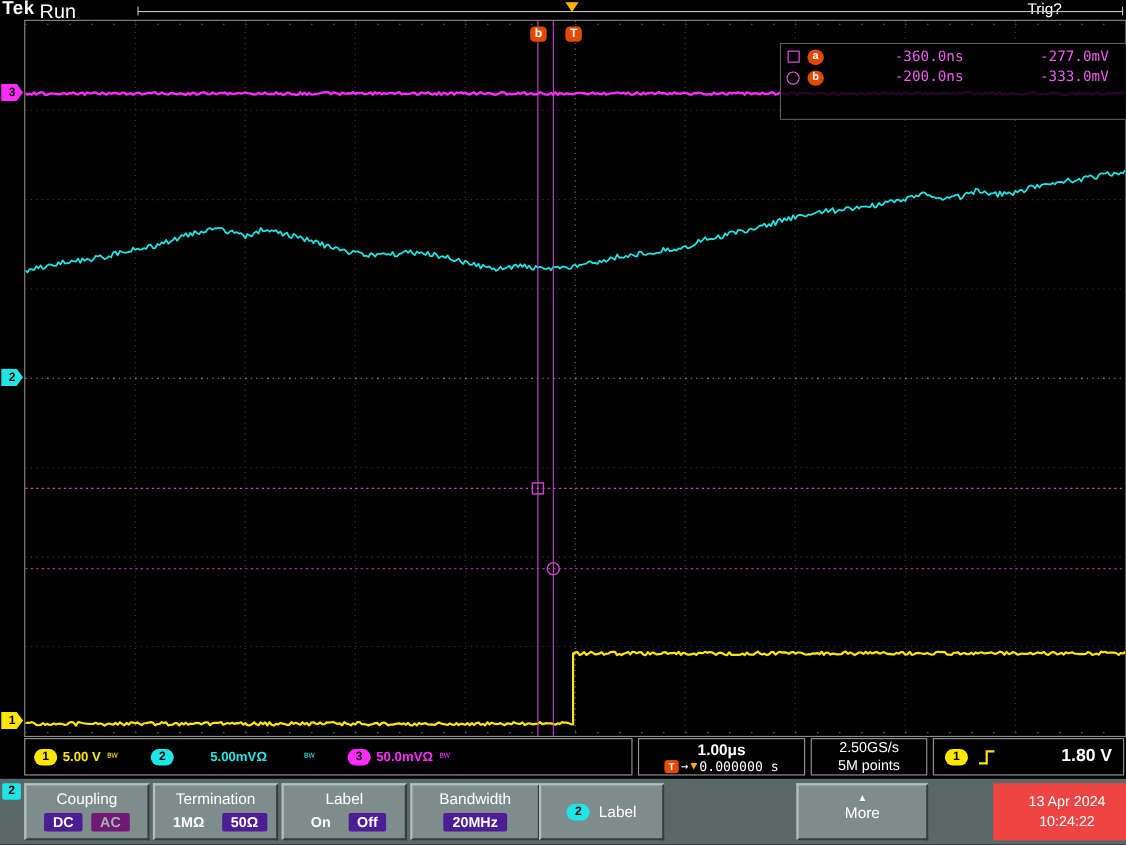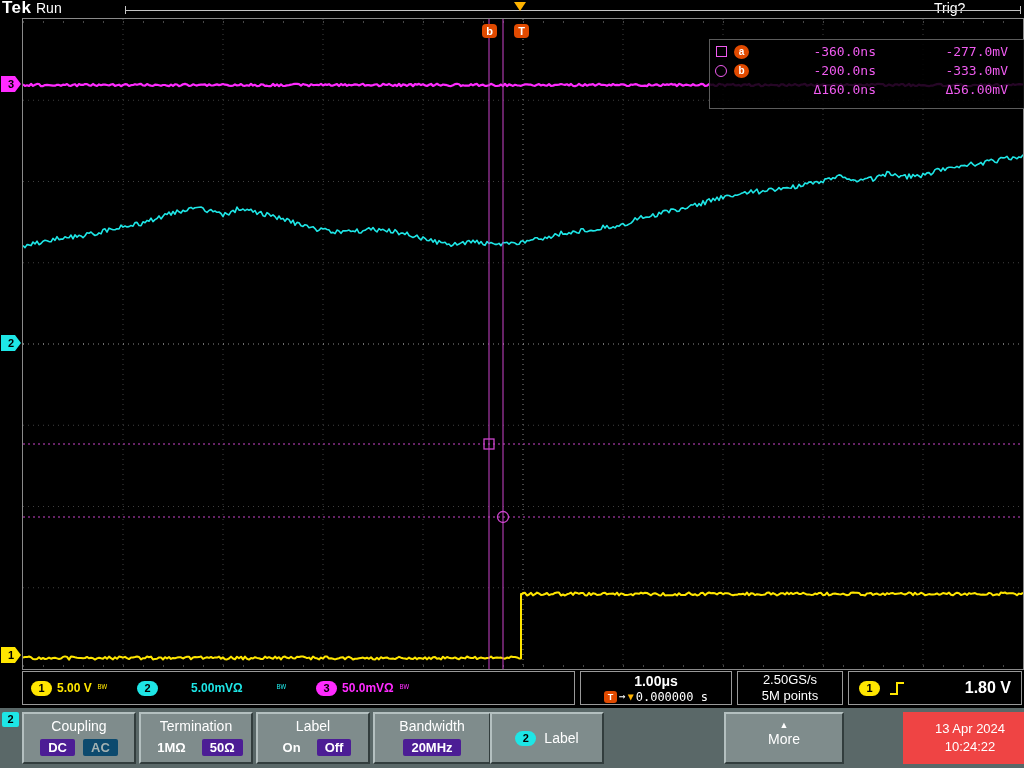--- a/index.html
+++ b/index.html
@@ -1,21 +1,21 @@
 <!DOCTYPE html>
 <html><head>
 <meta charset="utf-8">
 <style>
   html,body{margin:0;padding:0;}
   body{width:1024px;height:768px;position:relative;background:#000;overflow:hidden;
        font-family:"Liberation Sans",sans-serif;-webkit-font-smoothing:antialiased;}
 
   
   #tek{position:absolute;left:2px;top:-2px;color:#fff;font-weight:bold;font-size:17px;letter-spacing:0.5px;}
-  #run{position:absolute;left:36px;top:0px;color:#fff;font-size:14px;}
+  #run{position:absolute;left:36px;top:0px;color:#fff;font-size:18px;}
   #trig{position:absolute;left:934px;top:0px;color:#fff;font-size:14px;}
   .rec-line{position:absolute;left:125px;top:10px;width:896px;height:0;border-top:1px solid #c4c4c4;}
   .rec-cap{position:absolute;top:6px;width:1px;height:8px;background:#c4c4c4;}
   .rec-trig{position:absolute;left:514px;top:2px;width:0;height:0;
             border-left:6px solid transparent;border-right:6px solid transparent;
             border-top:9px solid #ffb300;}
 
   
   .screen{position:absolute;left:22px;top:18px;width:1000px;height:650px;
           border:1px solid #8a8a8a;background:#000;}
@@ -72,21 +72,21 @@
   .menubar{position:absolute;left:0;top:708px;width:1024px;height:60px;background:#5a6868;}
   .menu-ch{position:absolute;left:2px;top:712px;width:17px;height:15px;background:#1ee6e6;color:#000;
            font-weight:bold;font-size:11px;text-align:center;line-height:15px;border-radius:2px;z-index:3;}
   .mbtn{position:absolute;top:712px;height:52px;background:#7f8c8c;box-sizing:border-box;color:#fff;
         text-align:center;border-top:2px solid #b4c0c0;border-left:2px solid #b4c0c0;
         border-bottom:2px solid #323d3d;border-right:2px solid #323d3d;cursor:default;}
   .mbtn .title{font-size:14px;margin-top:4px;}
   .opts{display:flex;justify-content:center;gap:8px;margin-top:5px;align-items:center;}
   .opt{font-size:13px;font-weight:bold;padding:1px 8px;border-radius:2px;}
   .opt.sel{background:#4c1d95;color:#fff;}
-  .opt.dim{background:#0c4a6e;color:#a4b2b2;}
+  .opt.dim{background:#701a75;color:#a4b2b2;}
   .opt.plain{color:#fff;}
   #btn-label{display:flex;align-items:center;justify-content:center;gap:8px;font-size:14px;}
   #btn-more .arr{font-size:9px;margin-top:6px;}
   #btn-more .title{margin-top:1px;}
   .datebox{position:absolute;left:903px;top:712px;width:134px;height:52px;background:#ef4444;color:#fff;
            font-size:13px;text-align:center;box-sizing:border-box;padding-top:8px;line-height:1.4;}
 </style>
 </head>
 <body>
 
@@ -140,26 +140,20 @@
       <span class="ab-badge">a</span>
       <span class="r-val">-360.0ns</span>
       <span class="r-val">-277.0mV</span>
     </div>
     <div class="r-row">
       <span class="ci-icon"></span>
       <span class="ab-badge">b</span>
       <span class="r-val">-200.0ns</span>
       <span class="r-val">-333.0mV</span>
     </div>
-    <div class="r-row">
-      <span></span>
-        <span></span>
-      <span class="r-val">Δ160.0ns</span>
-      <span class="r-val">Δ56.00mV</span>
-    </div>
   </div>
 </div>
 
 <div class="ch-flag f3">3</div>
 <div class="ch-flag f2">2</div>
 <div class="ch-flag f1">1</div>
 
 <div class="rbox" id="rb-ch">
   <span class="chgrp">
     <span class="pill p1">1</span>

